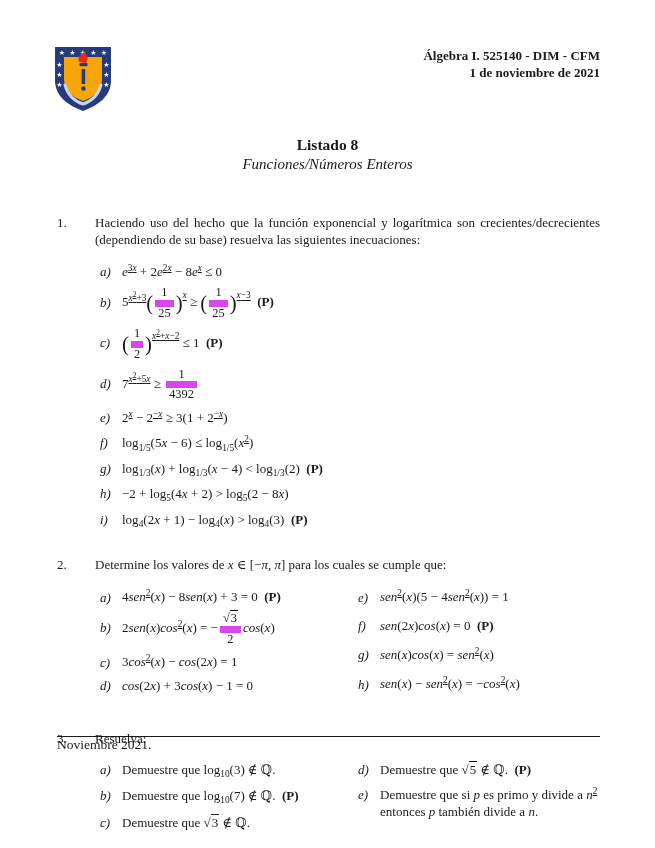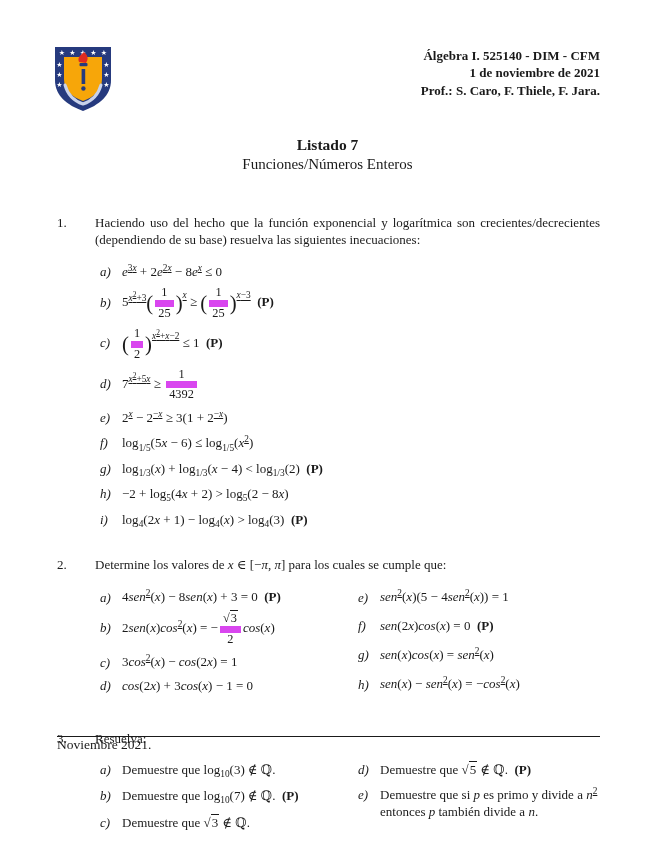--- a/index.html
+++ b/index.html
@@ -4,21 +4,21 @@
 <style>
   html,body{margin:0;padding:0;background:#ffffff;}
   .page{position:relative;width:655px;height:848px;background:#ffffff;
         font-family:"Liberation Serif","DejaVu Serif","DejaVu Sans",serif;
         color:#1a1a1a;font-size:13px;overflow:hidden;}
   .topbar{display:flex;justify-content:space-between;align-items:flex-start;
           padding:44px 55px 0 48px;}
   .hdr{text-align:right;font-size:13px;line-height:1.34;padding-top:3px;font-weight:bold;}
   .titleblock{text-align:center;margin-top:22px;}
   .title{font-weight:bold;font-size:15.5px;}
-  .subtitle{font-size:15px;margin-top:2px;}
+  .subtitle{font-style:italic;font-size:15px;margin-top:2px;}
   .content{margin:0 55px 0 57px;}
   .problem{margin-top:27px;}
   .problem.first{margin-top:42px;}
   .phead{display:flex;}
   .pnum{flex:none;width:38px;}
   .pstmt{flex:1;text-align:justify;line-height:1.3;}
   .items{margin-left:43px;margin-top:13px;}
   .item{display:flex;align-items:baseline;margin-bottom:6px;line-height:1.32;}
   .lbl{flex:none;width:22px;font-style:italic;}
   .m{flex:1;}
@@ -65,26 +65,25 @@
       <g fill="#263a7e">
         <rect x="31.5" y="19" width="8" height="3.2" rx="1"></rect>
         <rect x="33.6" y="25" width="3.6" height="15"></rect>
         <circle cx="35.4" cy="44.5" r="2.2"></circle>
       </g>
       <path fill="none" stroke-width="3" stroke-linecap="round" d="M17,41 C20,52 26,57 35,60 M53,41 C50,52 44,57 35,60" stroke="#c9d2ea"></path>
     </svg>
     <div class="hdr">
       <div>Álgebra I. 525140 - DIM - CFM</div>
       <div>1 de noviembre de 2021</div>
-      <div>Prof.: S. Caro, F. Thiele, F. Jara.</div>
     </div>
   </div>
 
   <div class="titleblock">
-    <div class="title">Listado 7</div>
+    <div class="title">Listado 8</div>
     <div class="subtitle">Funciones/Números Enteros</div>
   </div>
 
   <div class="content">
 
     <div class="problem first">
       <div class="phead">
         <span class="pnum">1.</span>
         <span class="pstmt">Haciendo uso del hecho que la función exponencial y logarítmica son crecientes/decrecientes (dependiendo de su base) resuelva las siguientes inecuaciones:</span>
       </div>

